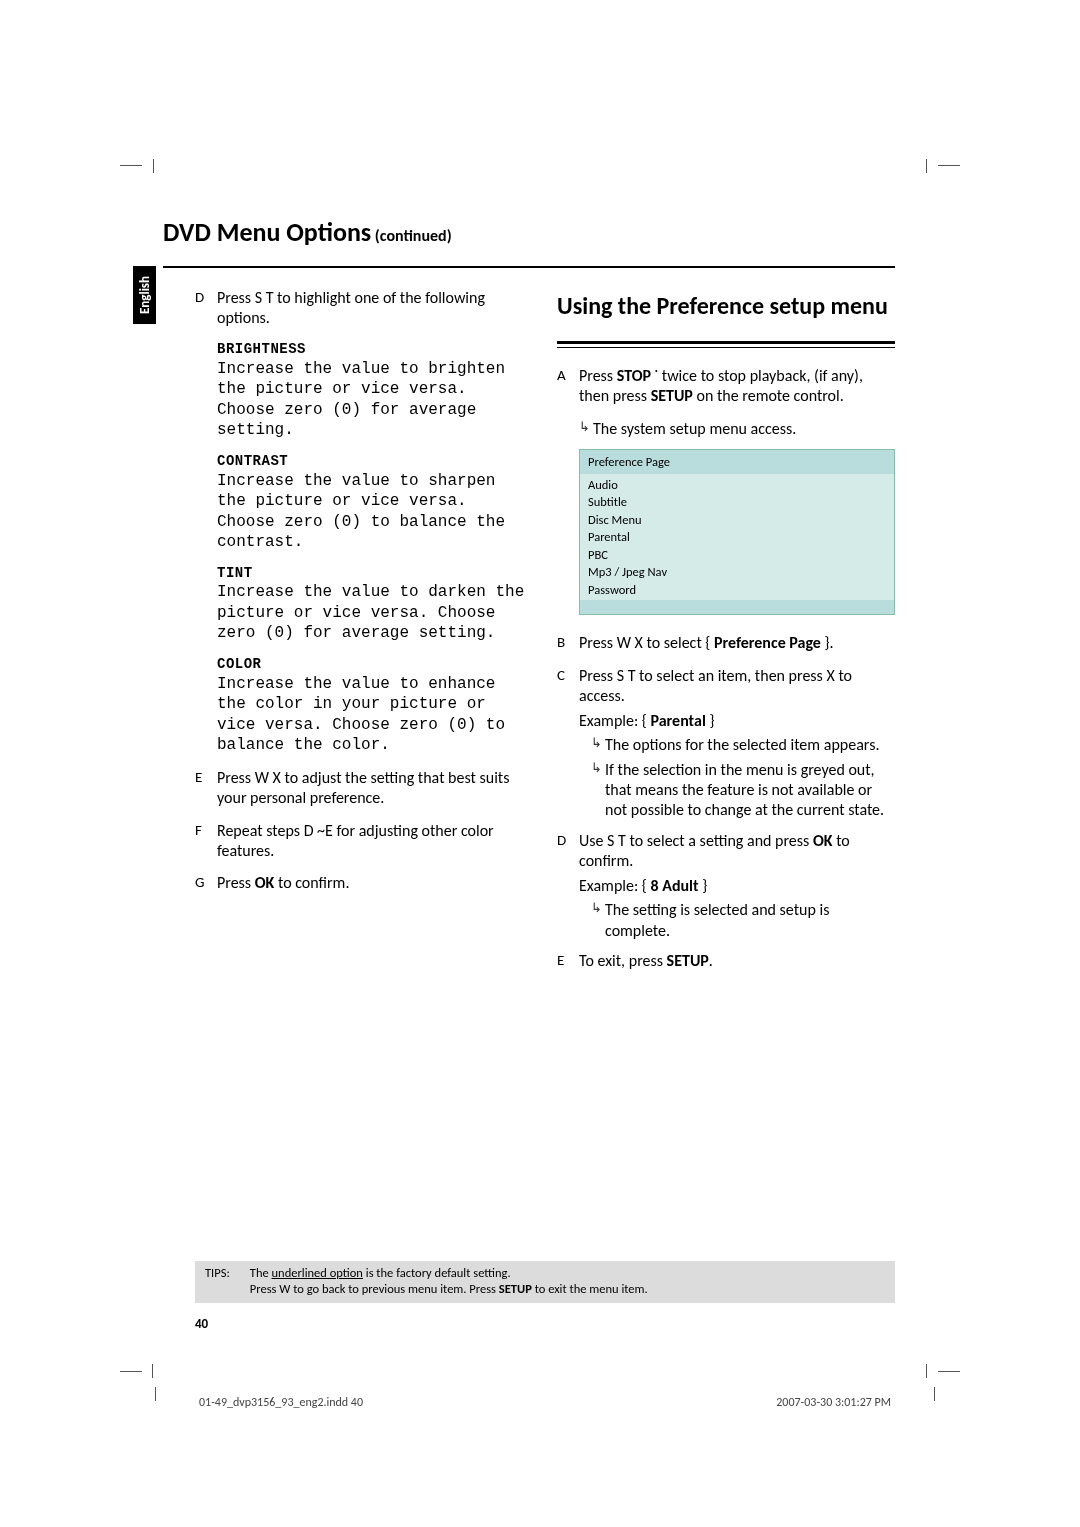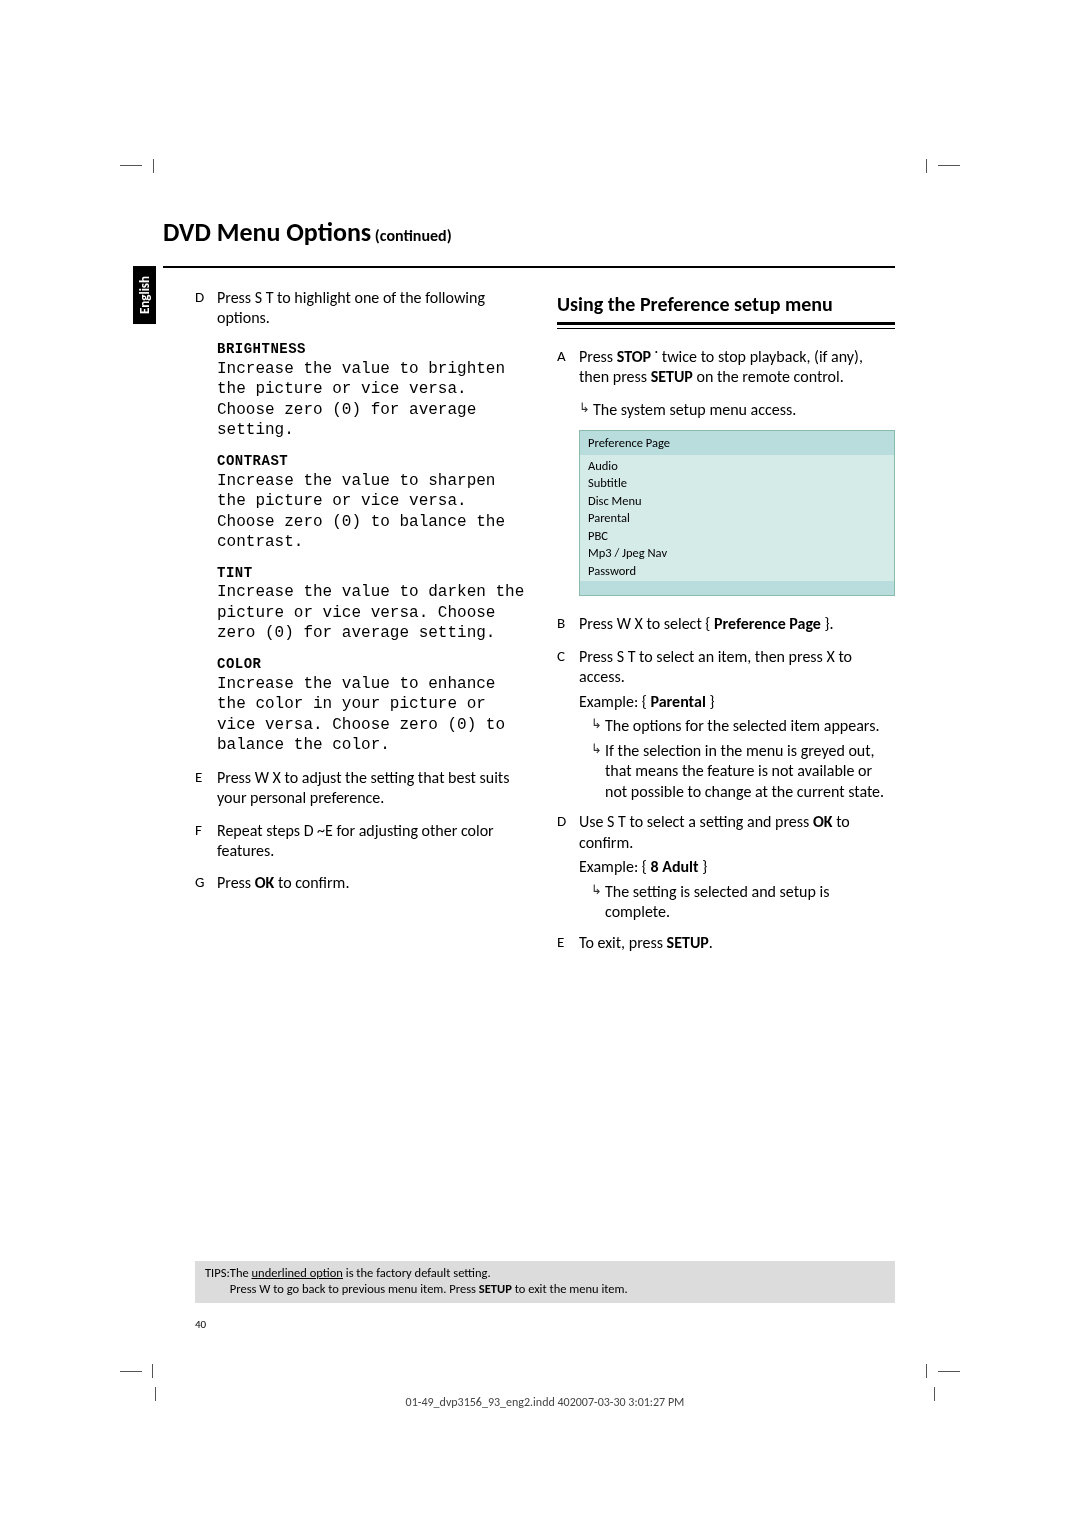--- a/index.html
+++ b/index.html
@@ -43,45 +43,45 @@
     writing-mode: vertical-rl;
     transform: rotate(180deg);
   }
   .cols { display: flex; gap: 24px; }
   .col { flex: 1; font-size: 16px; line-height: 1.28; }
   .step { margin-bottom: 12px; padding-left: 22px; position: relative; }
   .step::before { content: attr(data-marker); position:absolute; left:0; top:0; font-size:15px; }
   .sub { margin-bottom: 12px; padding-left: 22px; font-family: Liberation Mono, monospace; }
   .opt-h { font-weight: bold; letter-spacing: 0.5px; font-size:14px; margin-top:4px; }
   b { font-weight: bold; }
-  .sec-title { font-size: 20px; font-weight: bold; line-height:1.2; margin-top:4px; margin-bottom:6px; }
+  .sec-title { font-size: 24px; font-weight: bold; line-height:1.2; margin-top:4px; margin-bottom:20px; }
   .sec-rule-thick { border-bottom: 3px solid #000; margin-bottom:3px; }
   .sec-rule-thin { border-bottom: 1px solid #000; margin-bottom:18px; }
   .arrow-line { padding-left: 36px; position:relative; margin-top:4px; margin-bottom:4px;}
   .arrow-line::before { content:"↳"; position:absolute; left:22px; top:0; font-size:13px; color:#333;}
   .arrow-sub { padding-left: 48px; position:relative; margin-bottom:4px; }
   .arrow-sub::before { content:"↳"; position:absolute; left:34px; top:0; font-size:13px; color:#333;}
 
   .menu-box { margin: 10px 0 18px 22px; font-size: 12.5px; line-height:1.4; border:1px solid #8ba; }
   .menu-title { background:#b9dcdc; padding:3px 8px; }
   .menu-items { background:#d5ebe8; padding:2px 0 2px 8px; }
   .menu-items div { padding:0px 0; }
   .menu-foot { background:#b9dcdc; height:14px; }
 
   .tips {
     position:absolute; left:0; right:0; bottom: 34px;
     background:#dcdcdc; font-size:12.5px; line-height:1.3;
     padding: 4px 10px 6px 10px;
-    display:flex; gap:0;margin-top:10px;
+    display:flex; gap:20px;margin-top:10px;
   }
   .tips .lbl { flex: 0 0 auto; }
   .tips .body { flex:1; }
   .u { text-decoration: underline; }
-  .pagenum { position:absolute; left:0; bottom:6px; font-size:11px; }
-  .imprint { position:absolute; left:0; right:0; bottom:-72px; font-size:12px; color:#444; display:flex; justify-content:center; padding: 0 4px;}
+  .pagenum { position:absolute; left:0; bottom:6px; font-size:13px;font-weight:bold; }
+  .imprint { position:absolute; left:0; right:0; bottom:-72px; font-size:12px; color:#444; display:flex; justify-content:space-between; padding: 0 4px;}
   .imprint-mark-l { position:absolute; left:-40px; bottom:-64px; height:14px; border-left:1px solid #555;}
   .imprint-mark-r { position:absolute; right:-40px; bottom:-64px; height:14px; border-left:1px solid #555;}
 </style>
 </head>
 <body>
 
 <div class="crop-tl"></div>
 <div class="crop-tr"></div>
 <div class="crop-bl"></div>
 <div class="crop-br"></div>

